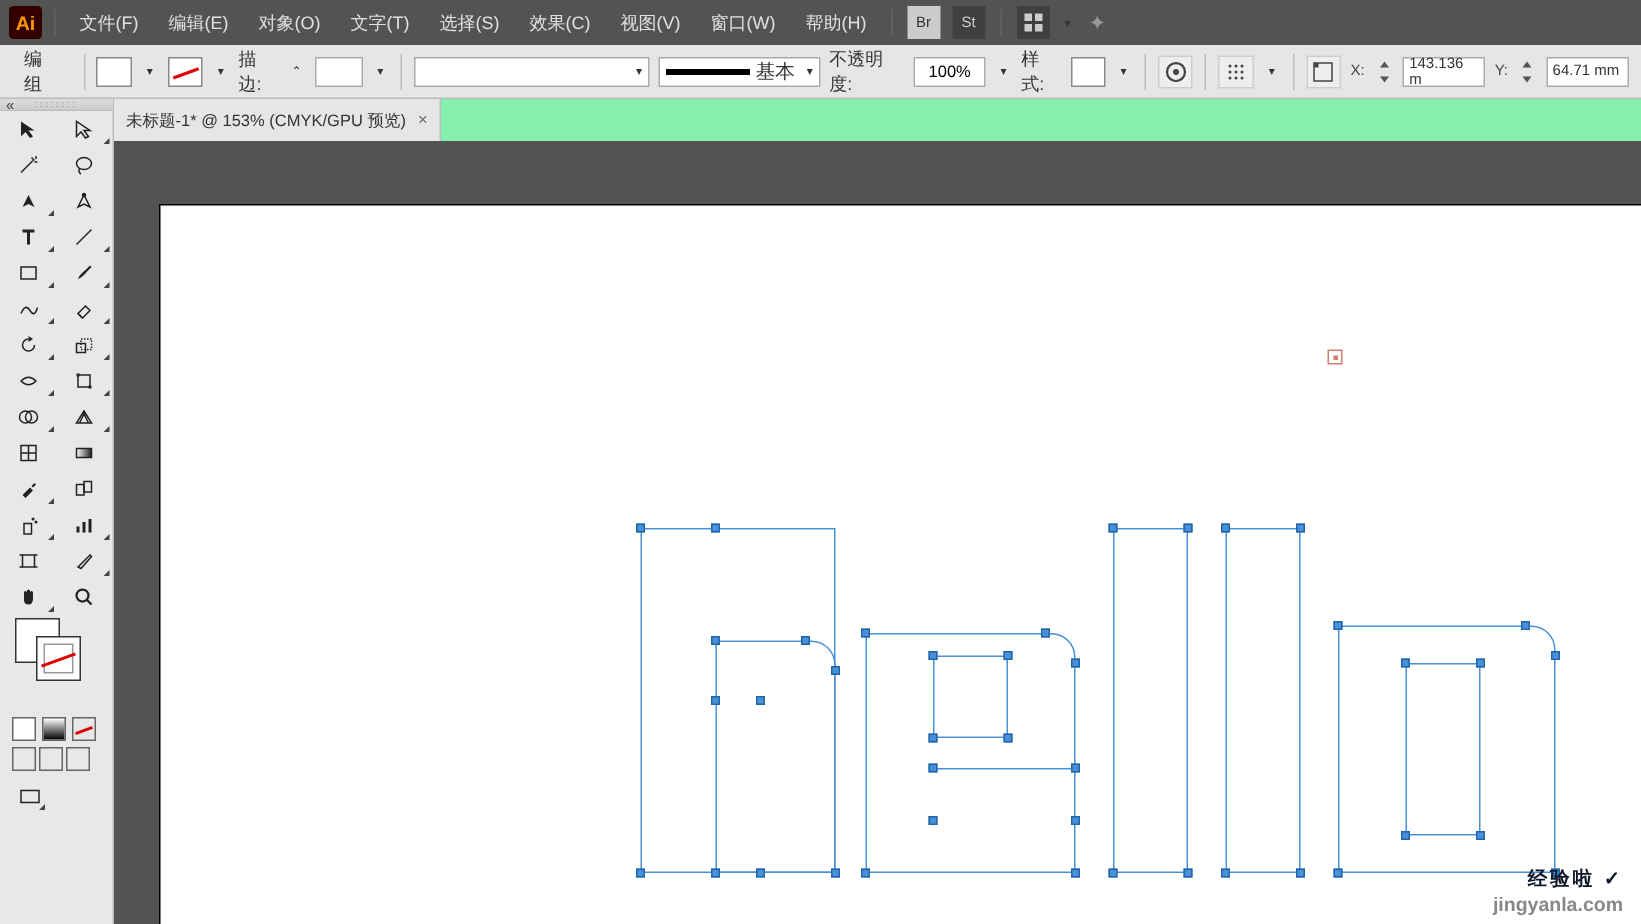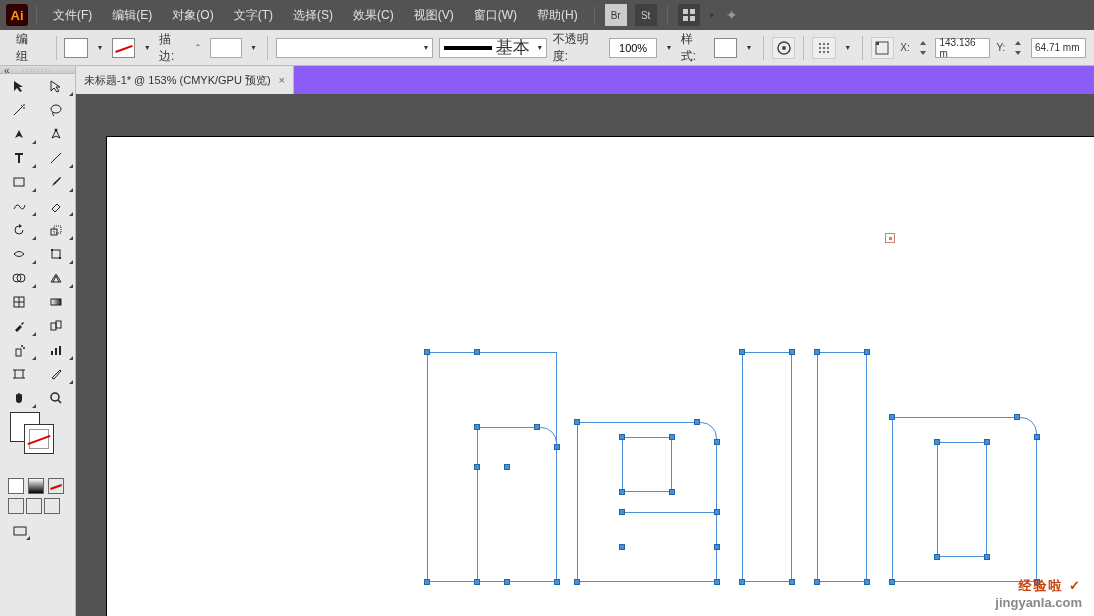--- a/index.html
+++ b/index.html
@@ -17,21 +17,21 @@
 .ctrl-label { color: #333; }
 .ctrl-mode { padding: 4px 8px; font-size: 12px; }
 .ctrl-sep { width: 1px; height: 24px; background: #bbb; margin: 0 2px; }
 .swatch { width: 24px; height: 20px; border: 1px solid #888; background: #fff; display: inline-block; position: relative; cursor: pointer; }
 .swatch.none::after { content: ""; position: absolute; left: 2px; right: 2px; top: 50%; border-top: 2px solid #d00; transform: rotate(-20deg); }
 .dd-arrow { width: 12px; height: 20px; display: inline-flex; align-items: center; justify-content: center; font-size: 8px; color: #333; cursor: pointer; }
 .ctrl-input { width: 32px; height: 20px; border: 1px solid #aaa; background: #fff; font-size: 11px; padding: 0 2px; }
 .stroke-width-row { width: 160px; height: 20px; border: 1px solid #aaa; background: #fff; display: flex; align-items: center; cursor: pointer; }
 .stroke-preview { flex: 1; height: 12px; display: flex; align-items: center; }
 .stroke-line-basic { flex: 1; height: 4px; background: #000; margin-left: 4px; }
-.stroke-lbl { font-size: 17px; padding: 0 4px; }
+.stroke-lbl { font-size: 13px; padding: 0 4px; }
 .opacity-field { width: 48px; height: 20px; border: 1px solid #aaa; background: #fff; font-size: 11px; text-align: center; }
 .ctrl-icon-btn { width: 24px; height: 22px; border: 1px solid #ccc; background: #eee; display: flex; align-items: center; justify-content: center; font-size: 12px; cursor: pointer; color: #444; }
 .xy-lbl { font-size: 10px; color: #444; }
 .xy-val { width: 56px; height: 20px; border: 1px solid #aaa; background: #fff; font-size: 10px; padding: 0 3px; display: flex; align-items: center; font-family: monospace; }
 
 .workspace { position: absolute; top: 66px; left: 0; right: 0; bottom: 0; display: flex; }
 .toolbox-col { width: 76px; background: #e8e8e8; border-right: 1px solid #bbb; position: relative; }
 .toolbox-grip { height: 8px; background: linear-gradient(#ddd,#ccc); border-bottom: 1px solid #bbb; display: flex; align-items: center; justify-content: center; }
 .grip-dots { font-size: 6px; letter-spacing: 2px; color: #888; }
 .tool-collapse { position: absolute; left: 4px; top: -1px; font-size: 10px; color: #444; cursor: pointer; }
@@ -42,32 +42,32 @@
 .fs-fill { position: absolute; left: 10px; top: 2px; width: 30px; height: 30px; background: #fff; border: 1px solid #333; }
 .fs-stroke { position: absolute; left: 24px; top: 14px; width: 30px; height: 30px; background: #fff; border: 1px solid #333; }
 .fs-stroke::before { content: ""; position: absolute; left: 4px; top: 4px; right: 4px; bottom: 4px; border: 1px solid #999; background:#fff; }
 .fs-stroke::after { content: ""; position: absolute; left: 2px; right: 2px; top: 50%; border-top: 2px solid #d00; transform: rotate(-20deg); }
 .color-row { display: flex; padding: 24px 8px 2px 8px; gap: 4px; }
 .color-sw { width: 16px; height: 16px; border: 1px solid #666; cursor: pointer; position:relative; }
 .color-sw.none::after { content:""; position:absolute; left:1px; right:1px; top:50%; border-top:2px solid #d00; transform:rotate(-20deg); }
 .screenmode-row { display:flex; justify-content:flex-start; padding: 2px 8px; gap:2px; }
 
 .doc-area { flex: 1; background: #535353; display: flex; flex-direction: column; }
-.tabbar { height: 28px; background: #8b5cf6; display: flex; align-items: flex-end; }
+.tabbar { height: 28px; background: #86efac; display: flex; align-items: flex-end; }
 .doc-tab { height: 28px; background: #e6e6e6; border-right: 1px solid #bbb; display: flex; align-items: center; padding: 0 8px; font-size: 11px; color: #333; gap: 8px; }
 .tab-close { font-size: 11px; cursor: pointer; color: #666; }
 .canvas-viewport { flex: 1; background: #535353; position: relative; overflow: hidden; }
 .artboard { position: absolute; left: 30px; top: 42px; width: 990px; height: 700px; background: #fff; border: 1px solid #000; }
 .shape-path { position: absolute; border: 1.5px solid #4a90d9; background: transparent; }
 .anchor { position: absolute; width: 6px; height: 6px; background: #4a90d9; border: 1px solid #2066aa; transform: translate(-3px,-3px); }
 .tiny-marker { position:absolute; width:10px; height:10px; border: 1px solid #d08070; }
 .tiny-marker::after { content:""; position:absolute; left:3px; top:3px; width:3px; height:3px; background:#d08070; }
 
 .watermark { position: absolute; right: 12px; bottom: 6px; color: #888; font-size: 13px; font-weight: bold; text-align: right; pointer-events:none; }
-.watermark .wmk1 { color: #c2410c; letter-spacing: 2px; }
+.watermark .wmk1 { color: #0f172a; letter-spacing: 2px; }
 </style>
 </head>
 <body>
 
 <div class="menubar">
   <div class="app-logo">Ai</div>
   <div class="menu-sep"></div>
   <div class="menu-item"><span>文件(F)</span></div>
   <div class="menu-item"><span>编辑(E)</span></div>
   <div class="menu-item"><span>对象(O)</span></div>

